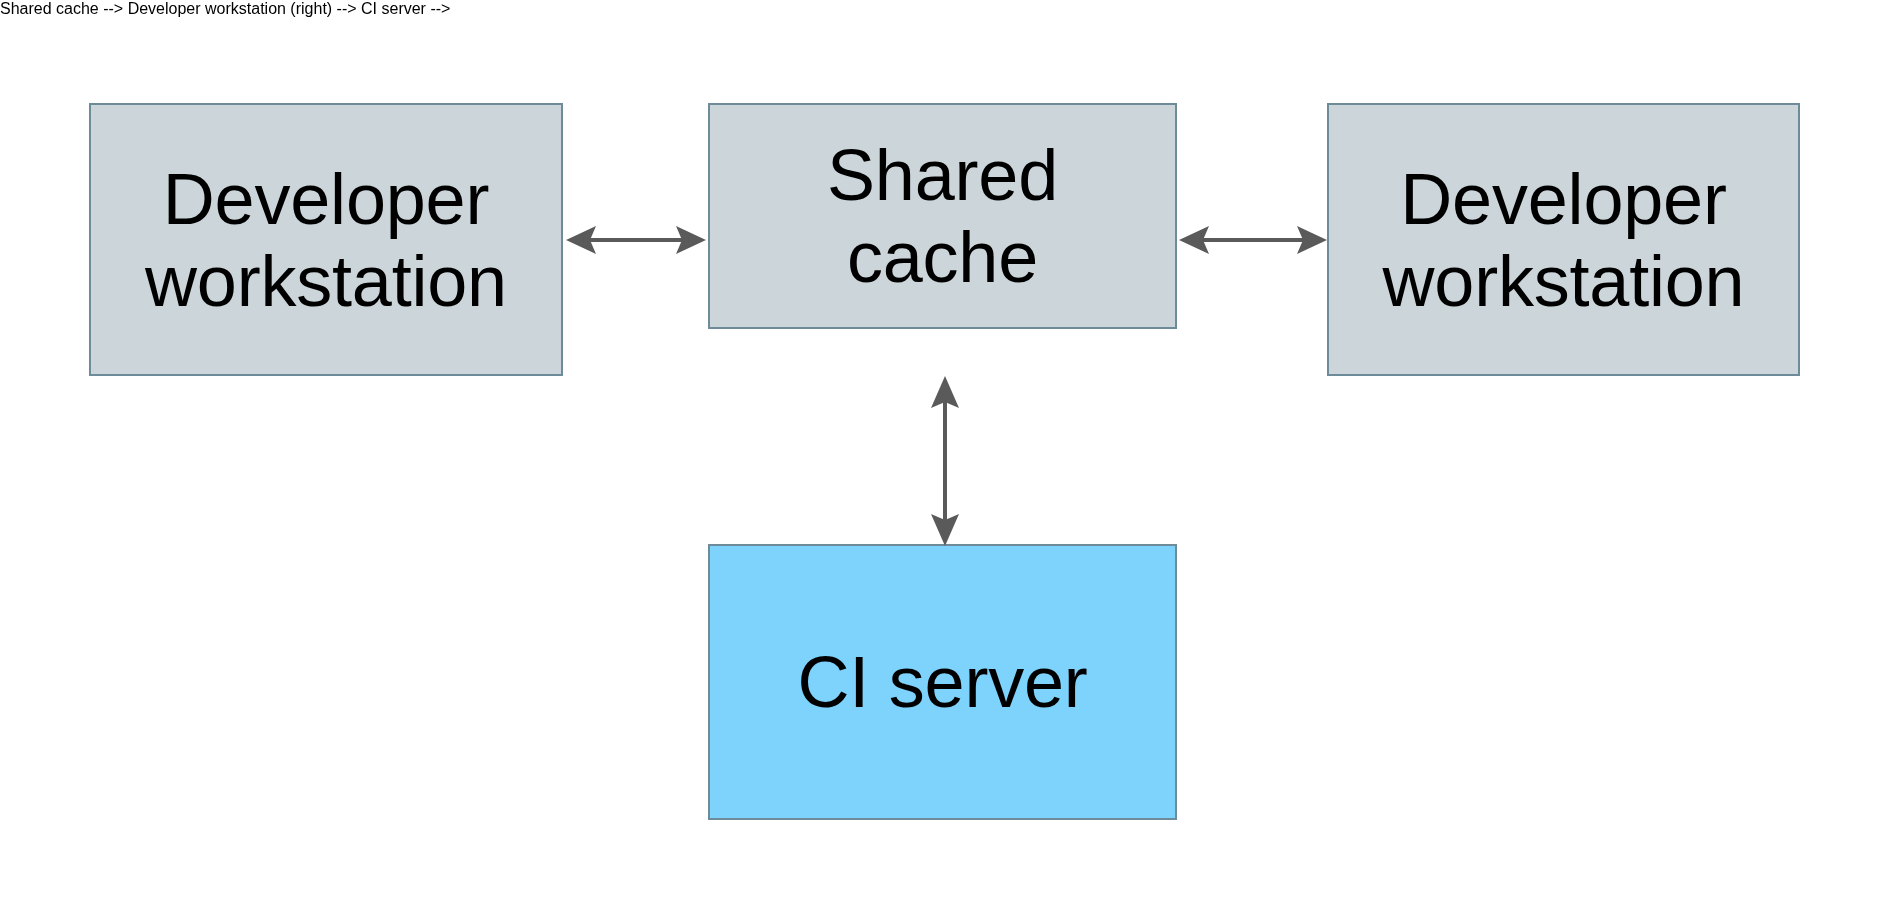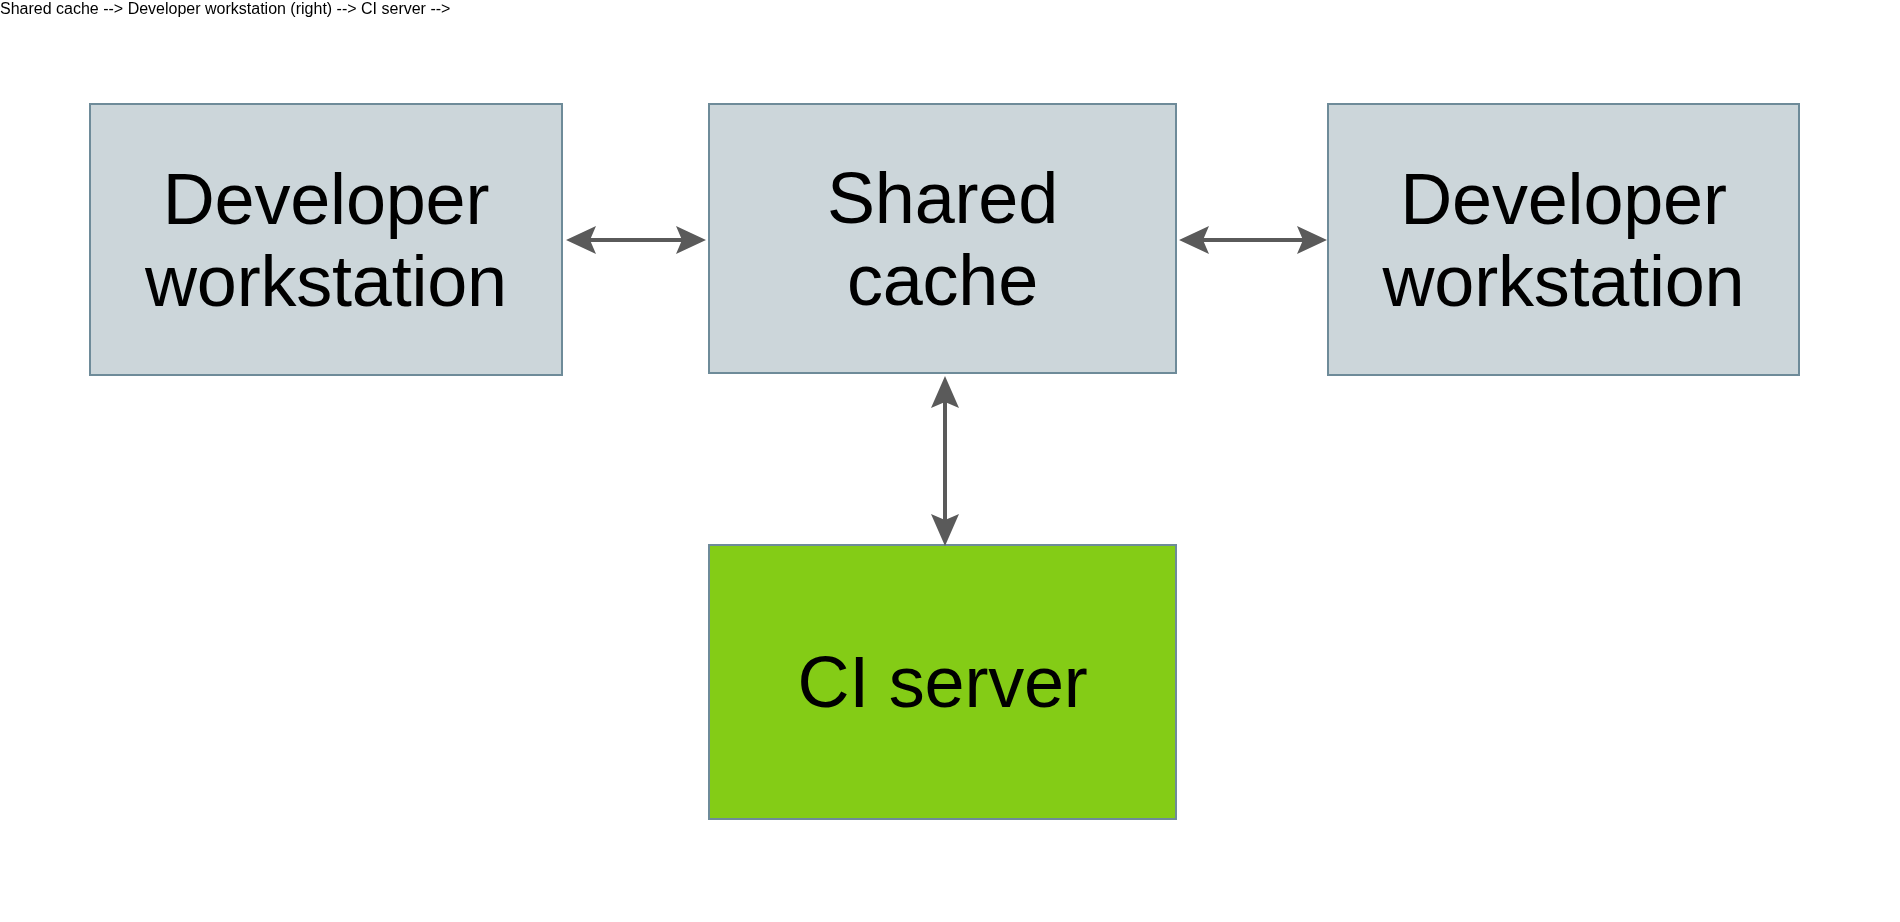--- a/index.html
+++ b/index.html
@@ -50,21 +50,21 @@
     stroke: #5a5a5a;
     stroke-width: 4;
     fill: none;
   }
   .edge-head {
     fill: #5a5a5a;
   }
 
   
   #node-dev-left   { left: 89px;   top: 103px; width: 474px; height: 273px; }
-  #node-shared     { left: 708px;  top: 103px; width: 469px; height: 271px; }
+  #node-shared     { left: 708px;  top: 103px; width: 469px; height: 226px; }
   #node-dev-right  { left: 1327px; top: 103px; width: 473px; height: 273px; }
   #node-ci         { left: 708px;  top: 544px; width: 469px; height: 276px; }
 
   
   #edge-left-shared   { left: 566px;  top: 212px; width: 140px; height: 56px; }
   #edge-shared-right  { left: 1179px; top: 212px; width: 148px; height: 56px; }
   #edge-shared-ci     { left: 917px;  top: 376px; width: 56px;  height: 170px; }
 </style>
 </head>
 <body>
@@ -80,21 +80,21 @@
   <div class="node" id="node-shared" style="background: rgb(204, 214, 218); border-color: rgb(110, 139, 153);">
     <span class="node-label" style="color: rgb(0, 0, 0);">Shared
 cache</span>
   </div>
 
   <div class="node" id="node-dev-right" style="background: rgb(204, 214, 218); border-color: rgb(110, 139, 153);">
     <span class="node-label" style="color: rgb(0, 0, 0);">Developer
 workstation</span>
   </div>
 
-  <div class="node" id="node-ci" style="background: #84cc16; border-color: rgb(110, 139, 153);">
+  <div class="node" id="node-ci" style="background: #7dd3fc; border-color: rgb(110, 139, 153);">
     <span class="node-label" style="color: rgb(0, 0, 0);">CI server</span>
   </div>
 
   
     Shared cache --&gt;
   <div class="edge" id="edge-left-shared">
     <svg width="140" height="56" viewBox="0 0 140 56">
       <line class="edge-line" x1="22" y1="28" x2="118" y2="28" style="stroke: rgb(90, 90, 90);"></line>
       <polygon class="edge-head" points="0,28 30,14 24,28 30,42" style="fill: rgb(90, 90, 90);"></polygon>
       <polygon class="edge-head" points="140,28 110,14 116,28 110,42" style="fill: rgb(90, 90, 90);"></polygon>

